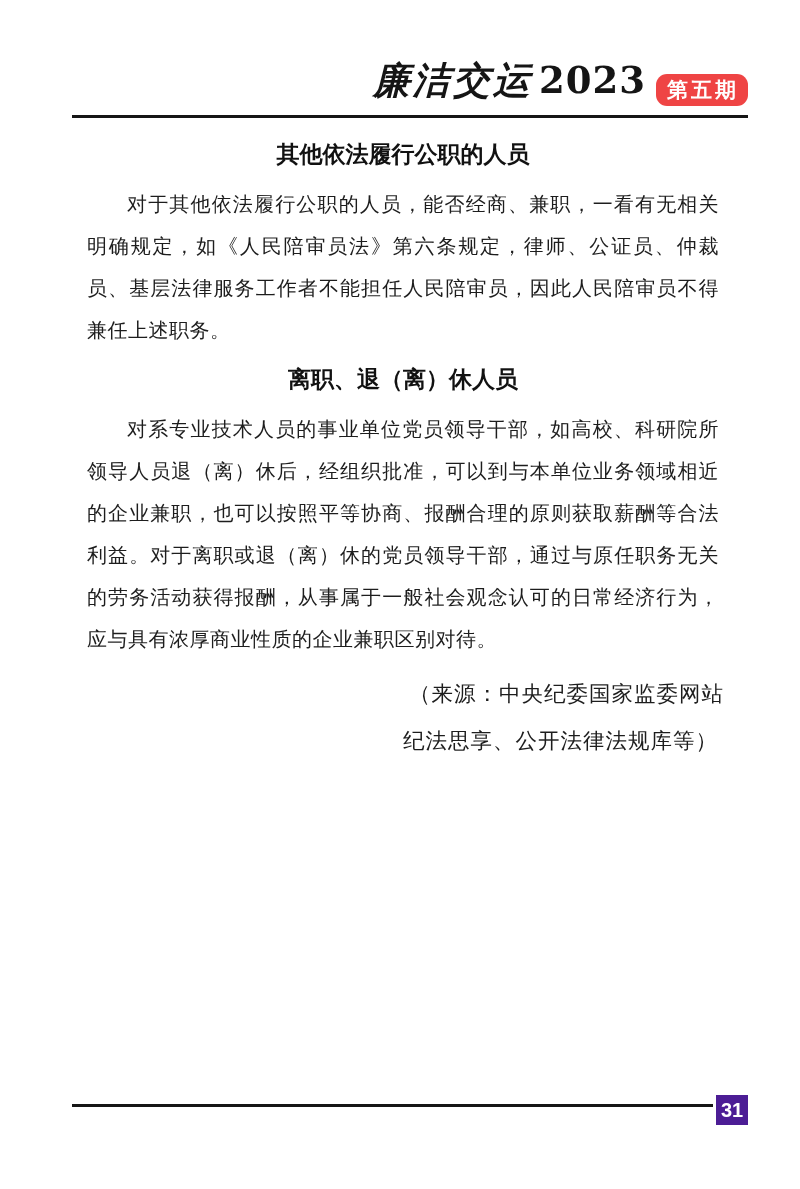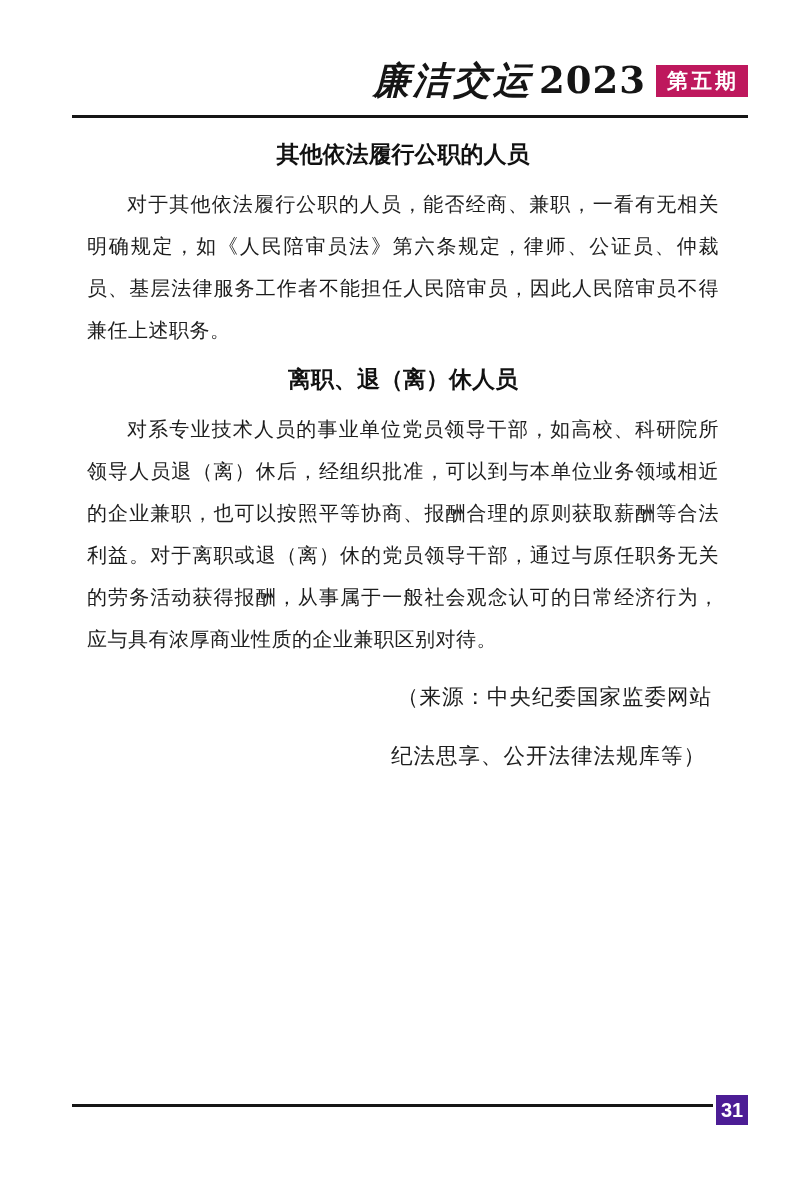--- a/index.html
+++ b/index.html
@@ -9,37 +9,38 @@
     margin:0 auto;
     background:#ffffff;
     font-family:"Liberation Serif", serif;
     color:#1d1d1d;
     overflow:hidden;
     box-sizing:border-box;
   }
   
   .masthead { padding:56px 52px 0 72px; }
   .mast-row {
-    display:flex; justify-content:flex-end; align-items:center; gap:10px;
+    display:flex; justify-content:flex-end; align-items:flex-end; gap:10px;
   }
   .brand {
     font-family:"DejaVu Serif", serif;
     font-weight:bold; font-style:italic;
     font-size:37px; letter-spacing:3px;
     color:#151515;
     white-space:nowrap;
   }
   .brand .year { font-style:normal; font-weight:bold; letter-spacing:1px; margin-left:6px; }
   .issue-badge {
     display:inline-block;
-    background:#be185d; color:#ffffff;
+    background:#ef4444; color:#ffffff;
     font-family:"Liberation Sans", sans-serif;
     font-size:21px; font-weight:bold;
     line-height:1; letter-spacing:3px;
     padding:5px 9px 6px 11px;
+    border-radius:11px;
   }
   .header-rule { height:3px; background:#161616; margin-top:9px; }
 
   
   .article { padding:10px 68px 0 74px; }
   .section-heading {
     font-family:"Liberation Sans", sans-serif;
     font-weight:bold; font-size:23px;
     text-align:center; color:#111111;
     margin:11px 0 9px 0;
@@ -48,21 +49,21 @@
     font-size:20px; line-height:42px;
     text-align:justify; text-indent:2em;
     margin:13px; letter-spacing:0.5px;
   }
   .source-block {
     margin-top:6px; padding-right:4px;
     text-align:right;
     font-size:21.5px; line-height:43px;
     letter-spacing:1px;
   }
-  .source-block p { margin:16px; }
+  .source-block p { margin:4px; }
   .source-line-2 { padding-right:6px; }
 
   
   .page-footer {
     position:absolute; left:72px; right:52px; top:1090px;
     display:flex; align-items:center;
   }
   .footer-rule { flex:1; height:3px; background:#161616; }
   .page-badge {
     width:32px; height:30px; margin-left:3px;

